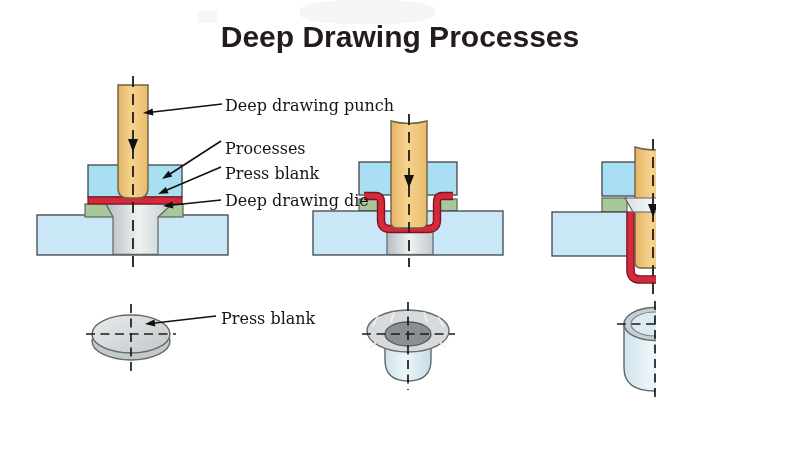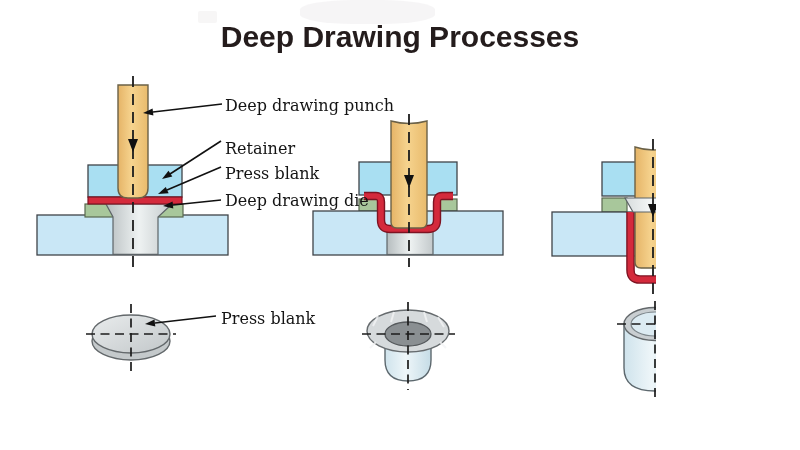--- a/index.html
+++ b/index.html
@@ -128,17 +128,17 @@
       <line x1="221" y1="167" x2="167" y2="190"></line>
       <polygon points="158,194 168.6,193.3 165.8,186.9" fill="#111" stroke="none"></polygon>
       <line x1="221" y1="200" x2="173" y2="205"></line>
       <polygon points="163,206 173.3,208.5 172.6,201.5" fill="#111" stroke="none"></polygon>
       <line x1="216" y1="316" x2="155" y2="323"></line>
       <polygon points="145,324 155.3,326.4 154.5,319.4" fill="#111" stroke="none"></polygon>
     </g>
   </svg>
 
   <div class="lbl" id="lbl-punch">Deep drawing punch</div>
-  <div class="lbl" id="lbl-retainer">Retainer</div>
+  <div class="lbl" id="lbl-retainer">Processes</div>
   <div class="lbl" id="lbl-blank">Press blank</div>
   <div class="lbl" id="lbl-die">Deep drawing die</div>
   <div class="lbl" id="lbl-blank2">Press blank</div>
 </div>
 
 </body></html>

